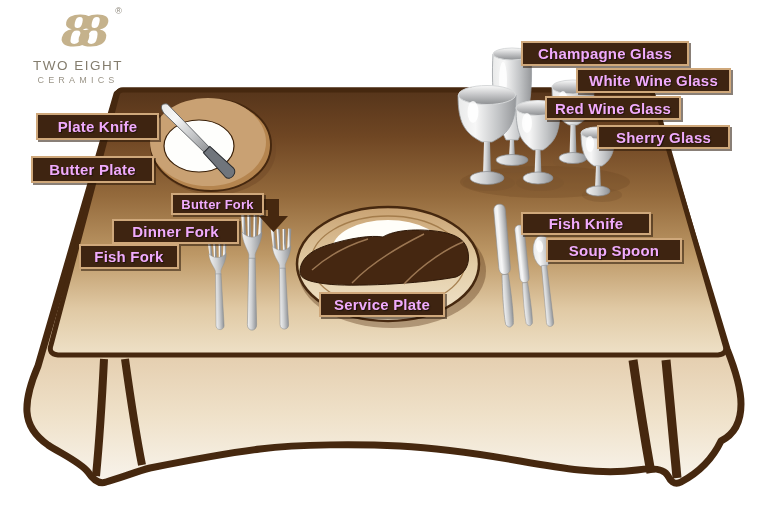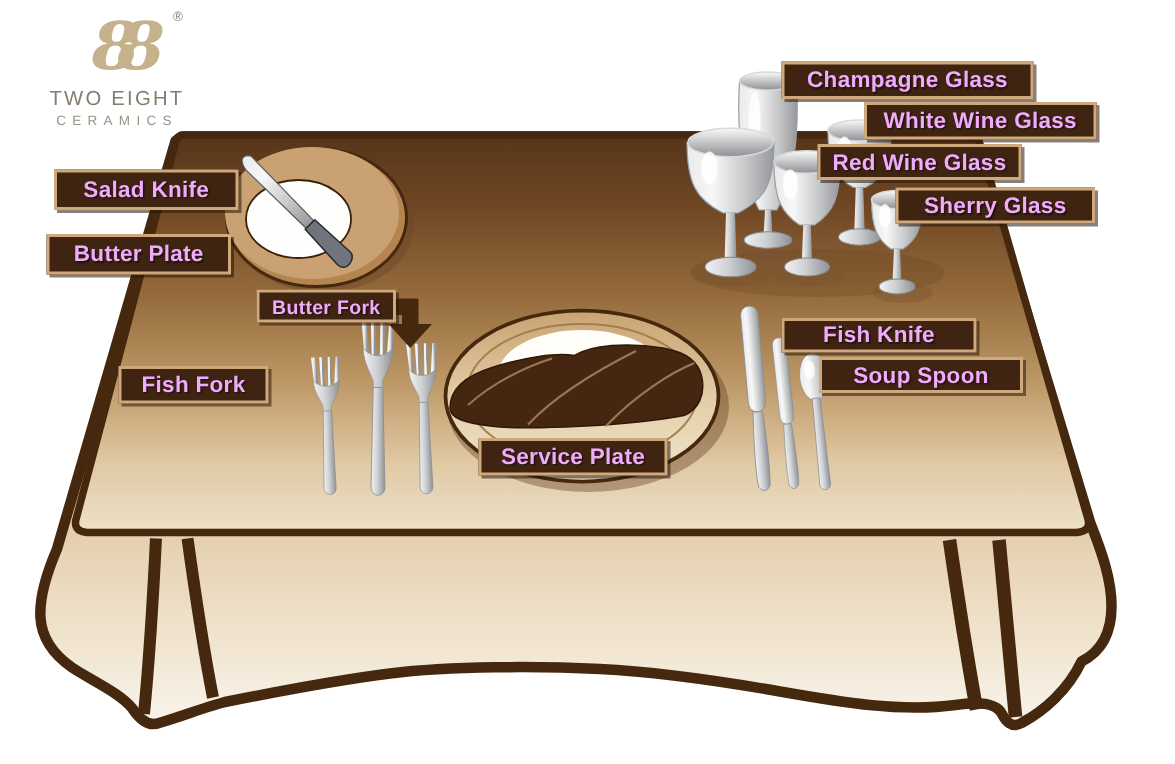--- a/index.html
+++ b/index.html
@@ -220,23 +220,24 @@
 
     <path d="M252,199 H279 V216 H288 L273.5,232 L259,216 H268 V210 H252 Z" fill="#46280f"></path>
   </svg>
 
   <div class="label" style="left:521px;top:41px;width:168px;height:25px;">Champagne Glass</div>
   <div class="label" style="left:576px;top:68px;width:155px;height:25px;">White Wine Glass</div>
   <div class="label" style="left:545px;top:96px;width:136px;height:24px;">Red Wine Glass</div>
   <div class="label" style="left:597px;top:125px;width:133px;height:24px;">Sherry Glass</div>
   <div class="label label--under" style="left:348px;top:110px;width:122px;height:26px;">Water Glass</div>
 
-  <div class="label" style="left:36px;top:113px;width:123px;height:27px;">Salad Knife</div>
+  <div class="label" style="left:36px;top:113px;width:123px;height:27px;">Plate Knife</div>
   <div class="label" style="left:31px;top:156px;width:123px;height:27px;">Butter Plate</div>
   <div class="label label--sm" style="left:171px;top:193px;width:93px;height:22px;">Butter Fork</div>
+  <div class="label" style="left:112px;top:219px;width:127px;height:25px;">Dinner Fork</div>
   <div class="label" style="left:79px;top:244px;width:100px;height:25px;">Fish Fork</div>
 
   <div class="label" style="left:319px;top:292px;width:126px;height:25px;">Service Plate</div>
 
   <div class="label" style="left:521px;top:212px;width:130px;height:23px;text-align:center;">Fish Knife</div>
   <div class="label" style="left:546px;top:238px;width:136px;height:24px;">Soup Spoon</div>
 
 </div>
 
 </body></html>

